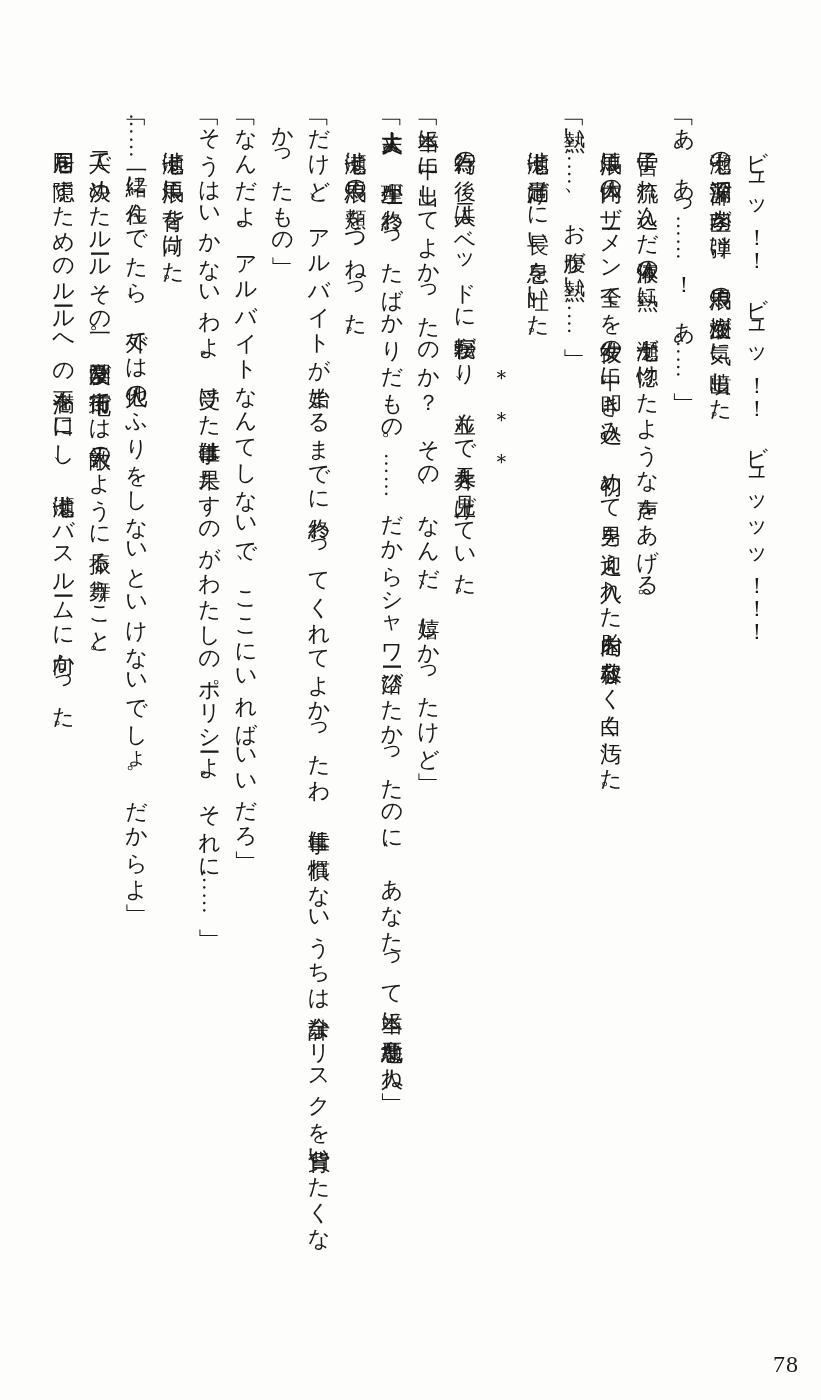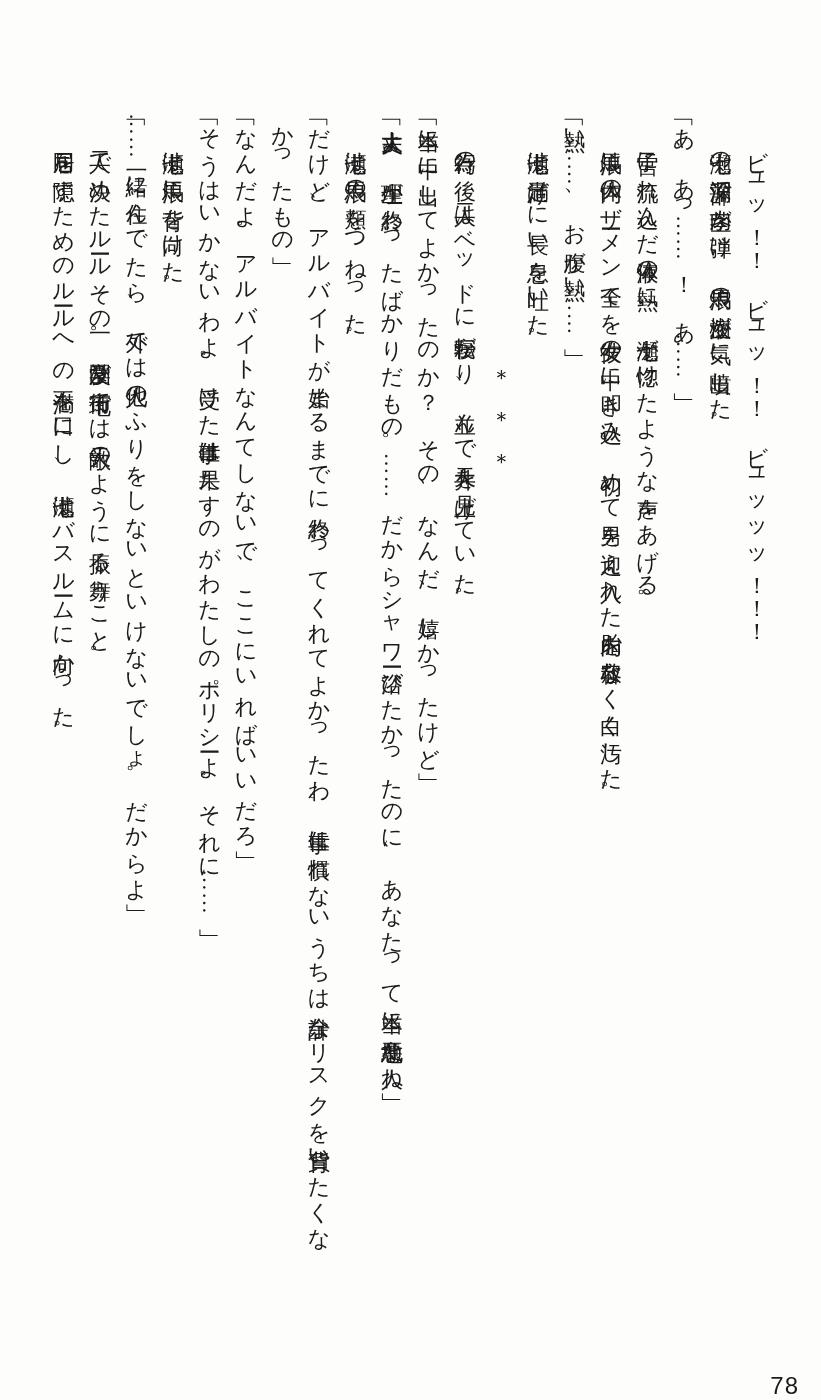--- a/index.html
+++ b/index.html
@@ -32,22 +32,22 @@
     margin: 0;
     white-space: nowrap;
   }
   .line.separator {
     padding-top: 242px;    
     letter-spacing: 20px;
   }
   .page-number {
     position: absolute;
     right: 22px;
-    bottom: 0;
-    font-family: Liberation Sans, sans-serif;
+    bottom: 22px;
+    font-family: Liberation Serif, serif;
     font-size: 24px;
     letter-spacing: 1px;
     color: #1b1b1b;
   }
 </style>
 </head>
 <body>
 
 <div class="page">
   <div class="text-block">

